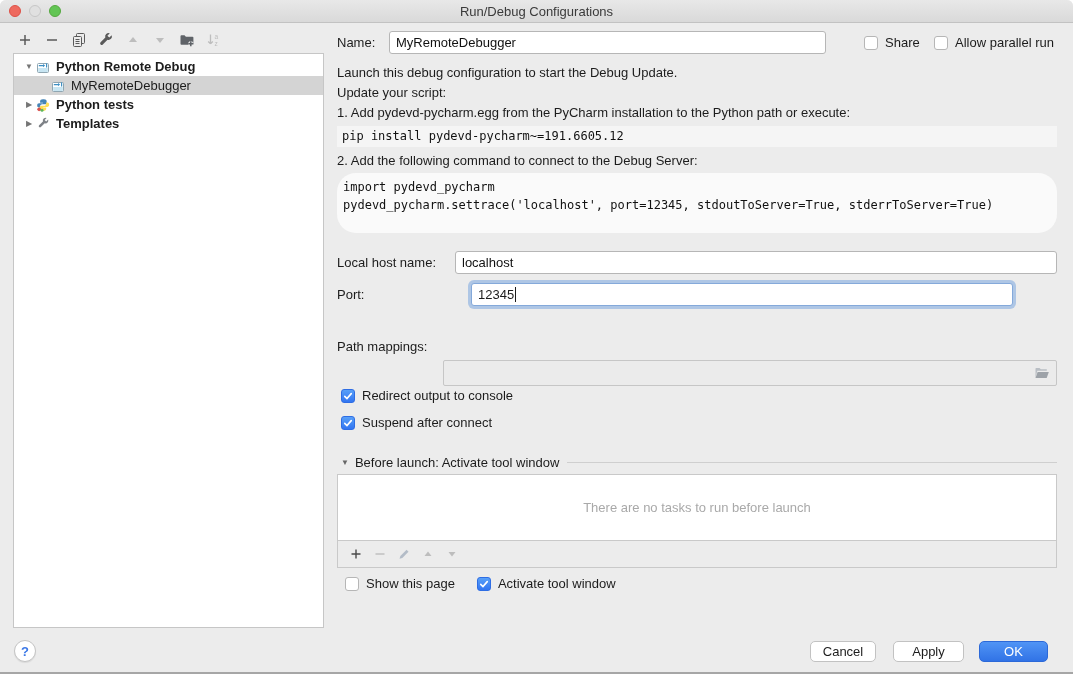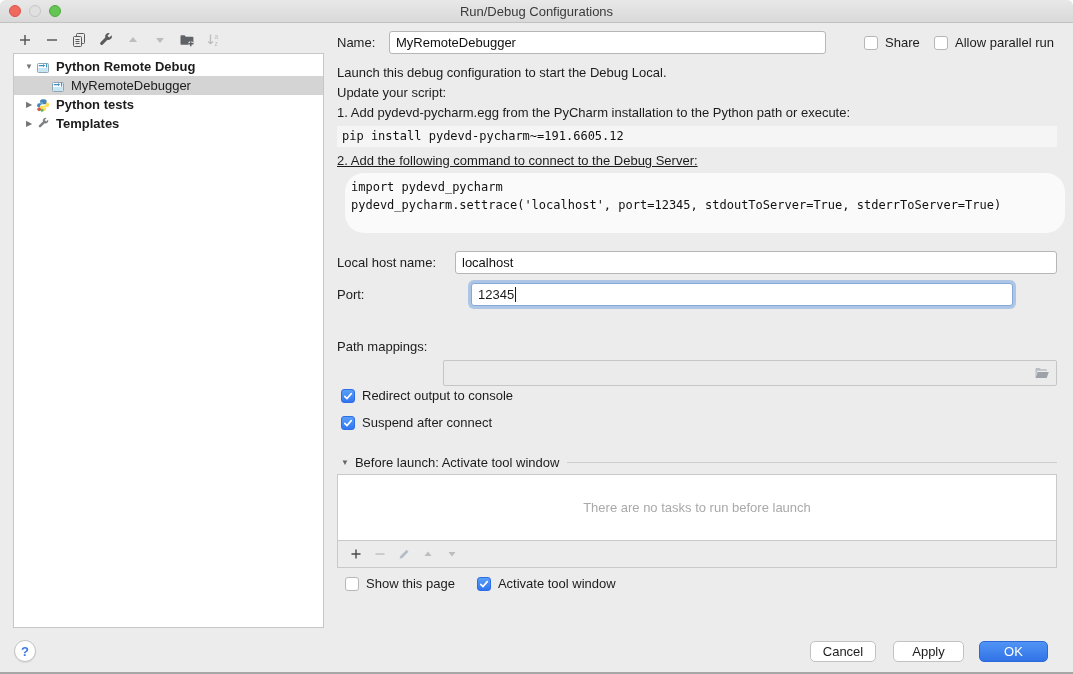--- a/index.html
+++ b/index.html
@@ -199,26 +199,26 @@
       <div class="cbrow abs" style="left:527px;top:4px;">
         <span class="cb off"></span>
         <span class="cblabel">Share</span>
       </div>
       <div class="cbrow abs" style="left:597px;top:4px;">
         <span class="cb off"></span>
         <span class="cblabel">Allow parallel run</span>
       </div>
     </div>
 
-    <div class="abs lbl" style="top:65px;">Launch this debug configuration to start the Debug Local.</div>
+    <div class="abs lbl" style="top:65px;">Launch this debug configuration to start the Debug Update.</div>
     <div class="abs lbl" style="top:85px;">Update your script:</div>
     <div class="abs lbl" style="top:105px;">1. Add pydevd-pycharm.egg from the PyCharm installation to the Python path or execute:</div>
     <div class="abs codebar" style="top:126px;left:0;width:720px;height:21px;line-height:21px;padding-left:5px;box-sizing:border-box;">pip install pydevd-pycharm~=191.6605.12</div>
-    <div class="abs lbl" style="top:153px;text-decoration:underline;">2. Add the following command to connect to the Debug Server:</div>
-    <div class="abs codeblock" style="top:173px;left:8px;width:720px;height:60px;border-radius:19px;"><span>import pydevd_pycharm</span><br><span>pydevd_pycharm.settrace('localhost', port=12345, stdoutToServer=True, stderrToServer=True)</span></div>
+    <div class="abs lbl" style="top:153px;">2. Add the following command to connect to the Debug Server:</div>
+    <div class="abs codeblock" style="top:173px;left:0;width:720px;height:60px;border-radius:19px;"><span>import pydevd_pycharm</span><br><span>pydevd_pycharm.settrace('localhost', port=12345, stdoutToServer=True, stderrToServer=True)</span></div>
 
     <div class="abs" style="top:251px;left:0;width:720px;height:23px;">
       <span class="lbl" style="line-height:23px;">Local host name:</span>
       <input class="tfield abs" style="left: 118px; top: 0px; width: 602px;" value="localhost">
     </div>
 
     <div class="abs" style="top:283px;left:0;width:720px;height:24px;">
       <span class="lbl" style="line-height:24px;">Port:</span>
       <div class="fakefield focused abs" style="left:134px;top:0;width:542px;">
         <span>12345</span>

